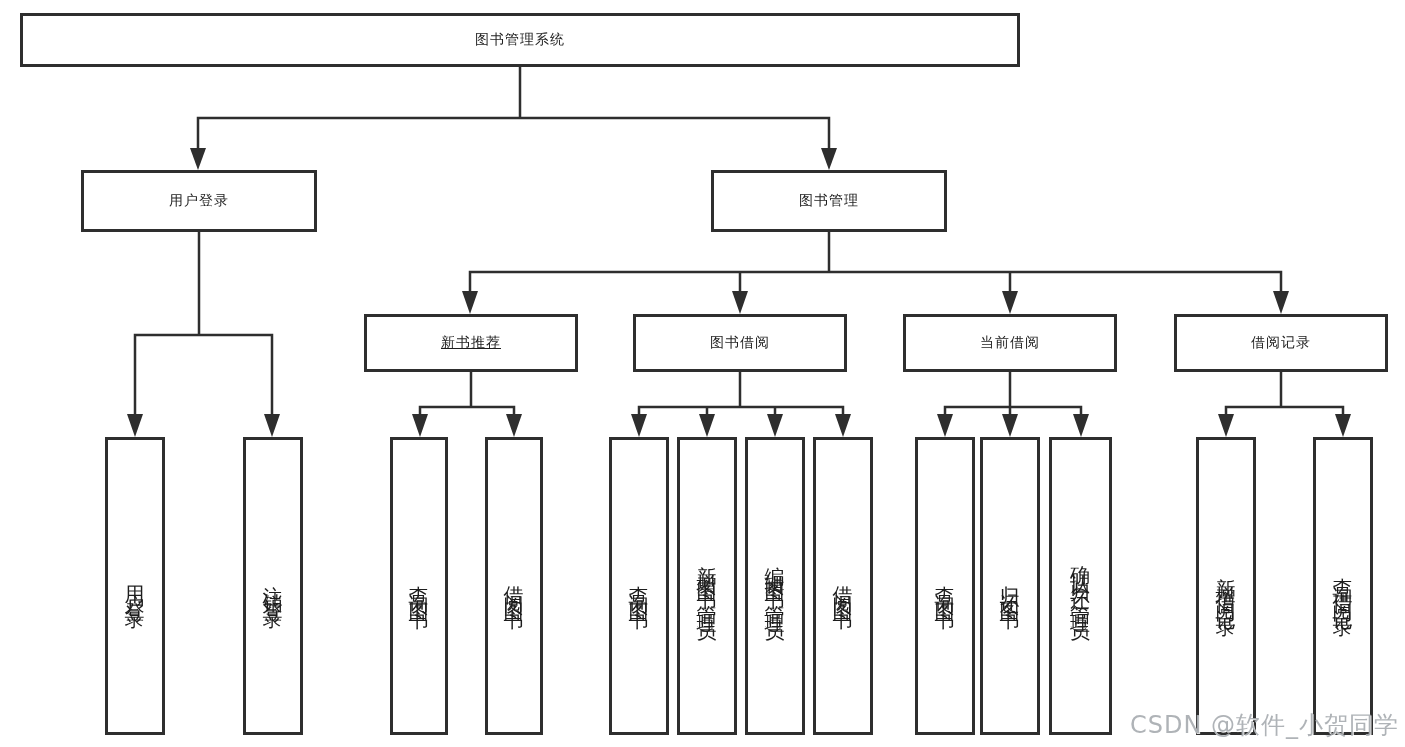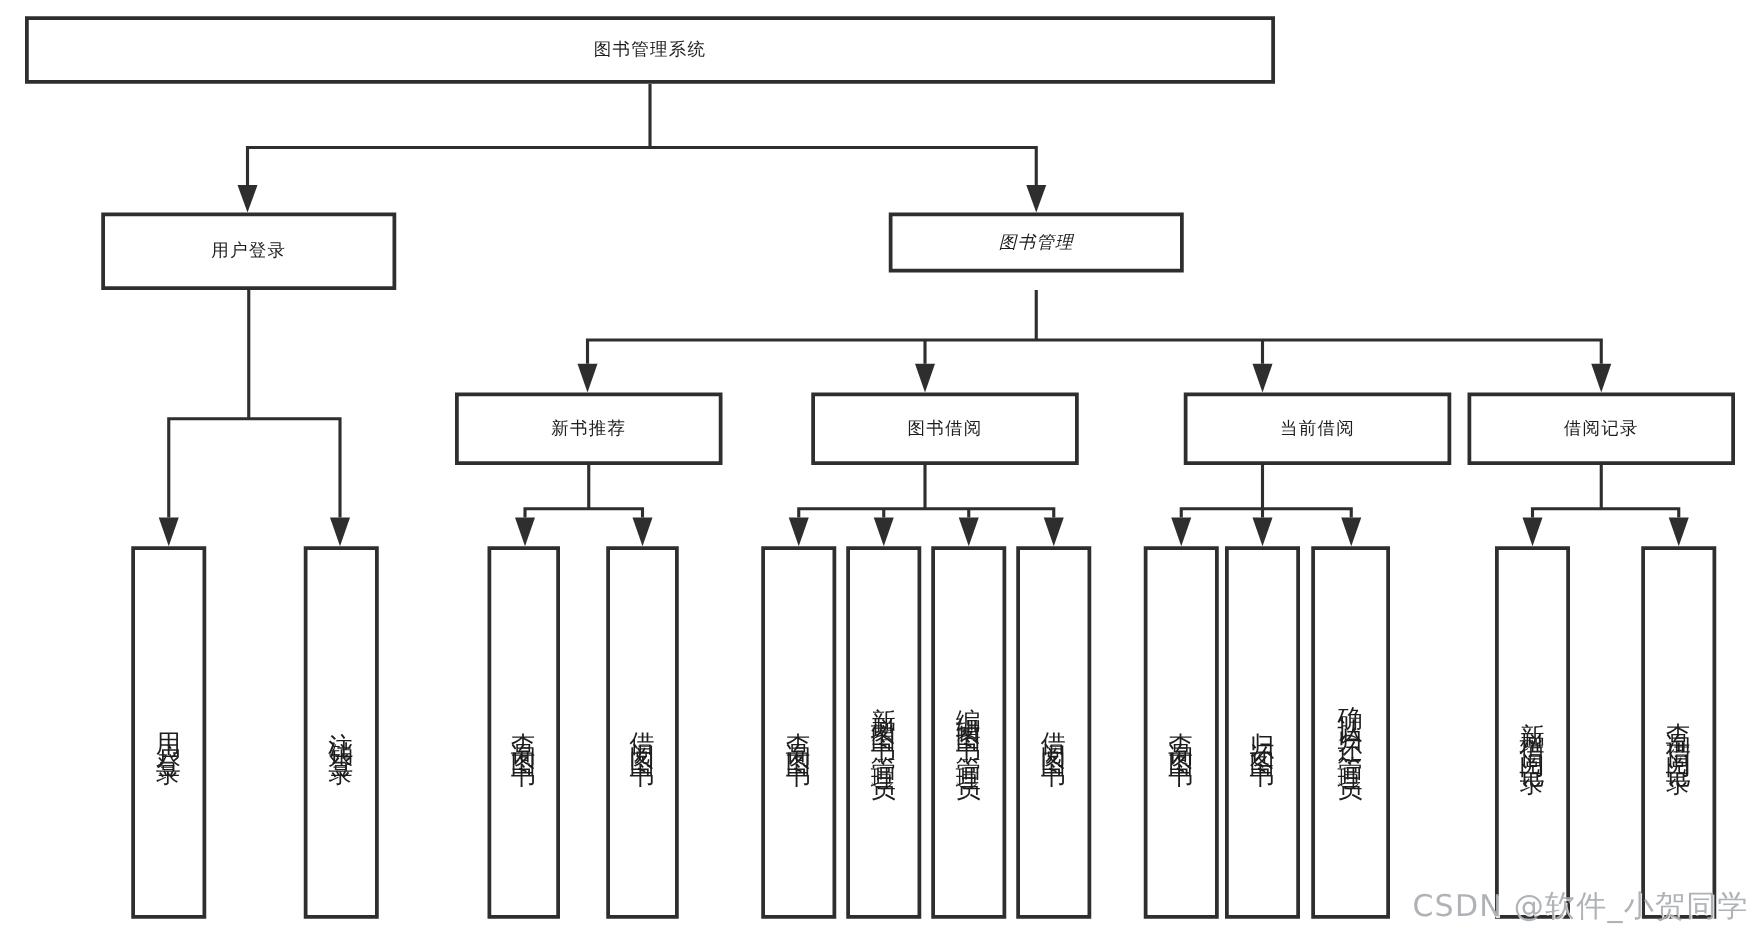--- a/index.html
+++ b/index.html
@@ -73,31 +73,31 @@
     </g>
   </svg>
 
   <div class="node h-node" style="left:20px;top:13px;width:1000px;height:54px;">
     <span>图书管理系统</span>
   </div>
 
   <div class="node h-node" style="left:81px;top:170px;width:236px;height:62px;">
     <span>用户登录</span>
   </div>
-  <div class="node h-node" style="left:711px;top:170px;width:236px;height:48px;font-style:italic;">
+  <div class="node h-node" style="left:711px;top:170px;width:236px;height:62px;">
     <span>图书管理</span>
   </div>
 
-  <div class="node h-node" style="left:364px;top:314px;width:214px;height:58px;">
+  <div class="node h-node" style="left:364px;top:314px;width:214px;height:58px;text-decoration:underline;">
     <span>新书推荐</span>
   </div>
-  <div class="node h-node" style="left:633px;top:314px;width:214px;height:58px;margin-left:16px;">
+  <div class="node h-node" style="left:633px;top:314px;width:214px;height:58px;">
     <span>图书借阅</span>
   </div>
-  <div class="node h-node" style="left:903px;top:314px;width:214px;height:58px;margin-left:44px;">
+  <div class="node h-node" style="left:903px;top:314px;width:214px;height:58px;">
     <span>当前借阅</span>
   </div>
   <div class="node h-node" style="left:1174px;top:314px;width:214px;height:58px;">
     <span>借阅记录</span>
   </div>
 
   <div class="node v-node" style="left:105px;top:437px;width:60px;height:298px;">
     <span>用户登录</span>
   </div>
   <div class="node v-node" style="left:243px;top:437px;width:60px;height:298px;">

